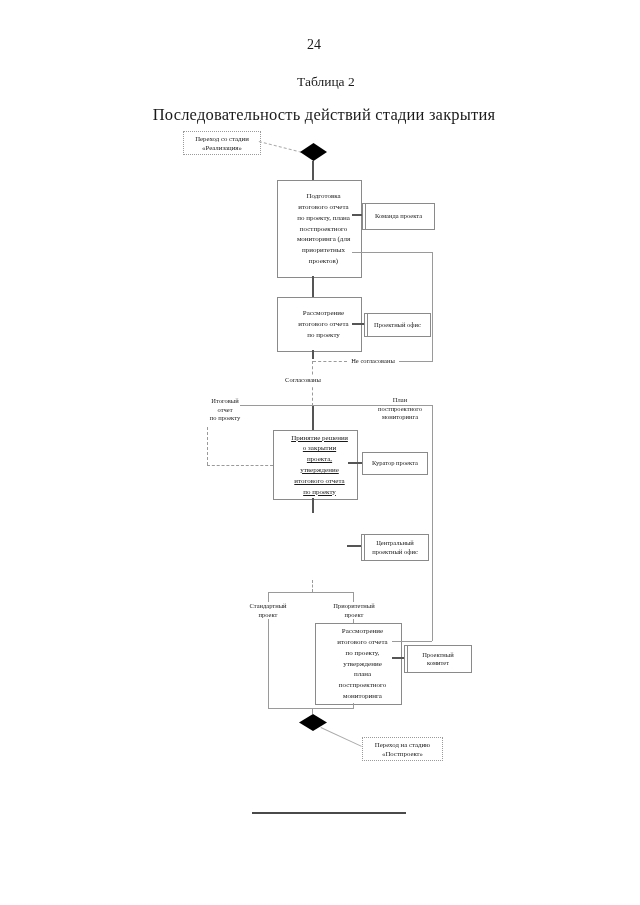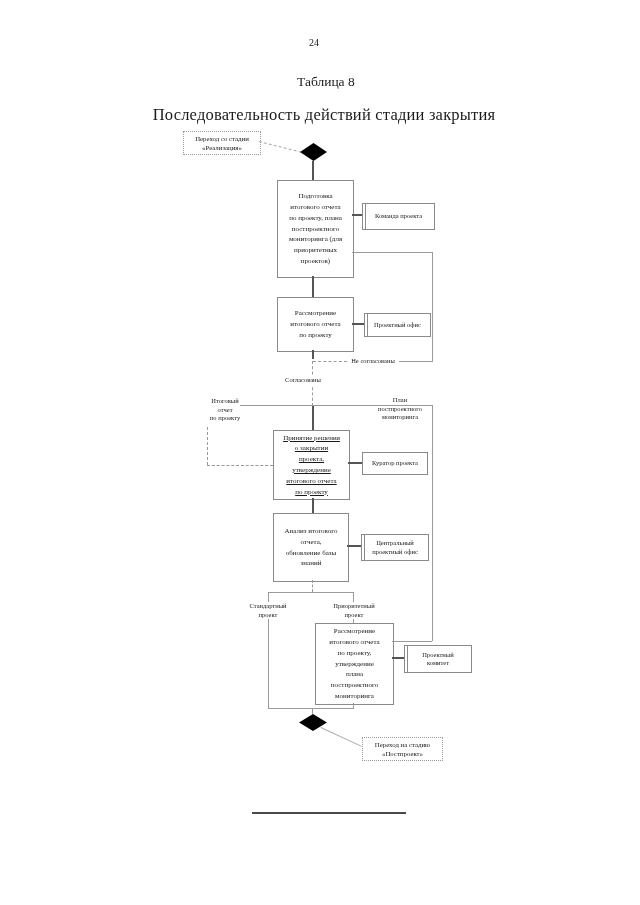--- a/index.html
+++ b/index.html
@@ -1,24 +1,24 @@
 <!DOCTYPE html>
 <html><head>
 <meta charset="utf-8">
 <style>
   html,body{margin:0;padding:0;}
   body{background:#ffffff;font-family:"Liberation Serif","DejaVu Serif",serif;color:#1a1a1a;}
   .page{position:relative;width:640px;height:905px;background:#ffffff;overflow:hidden;}
 
-  .pagenum{position:absolute;left:0;right:12px;top:37px;text-align:center;font-size:10px;}
+  .pagenum{position:absolute;left:0;right:12px;top:37px;text-align:center;font-size:14px;}
   .tablabel{position:absolute;left:297px;top:74px;font-size:13.5px;}
   .doctitle{position:absolute;left:0;right:-8px;top:105px;text-align:center;font-size:16.5px;letter-spacing:.2px;}
 
   .pbox{position:absolute;border:1px solid #8a8a8a;background:#fff;text-align:center;
-        font-size:7px;line-height:10.8px;white-space:pre-line;display:flex;align-items:center;justify-content:center;}
+        font-size:7px;line-height:10.8px;white-space:pre-line;display:flex;align-items:center;justify-content:center;padding-left:8px;}
   .term{position:absolute;border:1px dotted #9a9a9a;background:#fff;text-align:center;
         font-size:6.8px;line-height:9px;white-space:pre-line;display:flex;align-items:center;justify-content:center;}
   .actor{position:absolute;border:1px solid #8a8a8a;background:#fff;text-align:center;
         font-size:6.5px;line-height:8.5px;white-space:pre-line;display:flex;align-items:center;justify-content:center;}
   .actor.multi::before{content:"";position:absolute;left:2px;top:0;bottom:0;width:0;border-left:1px solid #8a8a8a;}
 
   .lbl{position:absolute;font-size:6.5px;line-height:8.6px;text-align:center;white-space:pre-line;z-index:5;}
   .lbl.bg{background:#fff;}
 
   .hline{position:absolute;height:1px;background:#9a9a9a;}
@@ -32,21 +32,21 @@
   .diag.dashed{border-top:1px dashed #aaa;}
   .diag.solid{border-top:1px solid #aaa;}
   .rule{position:absolute;height:2px;background:#4a4a4a;}
 </style>
 </head>
 <body>
 
 <div class="page">
 
   <div class="pagenum">24</div>
-  <div class="tablabel">Таблица 8</div>
+  <div class="tablabel">Таблица 2</div>
   <div class="doctitle">Последовательность действий стадии закрытия</div>
 
   <div class="term" style="left:183px;top:131px;width:76px;height:22px;">Переход со стадии
 «Реализация»</div>
   <div class="diag dashed" style="left:259px;top:141px;width:44px;transform:rotate(14.3deg);"></div>
   <div class="diamond" style="left:300px;top:143px;width:27px;height:18px;"></div>
 
   <div class="stem" style="left:312px;top:161px;height:19px;"></div>
   <div class="pbox" style="left:277px;top:180px;width:75px;height:96px;">Подготовка
 итогового отчета
@@ -93,24 +93,20 @@
 о закрытии
 проекта,
 утверждение
 итогового отчета
 по проекту</div>
 
   <div class="hstem" style="left:348px;top:462px;width:14px;"></div>
   <div class="actor" style="left:362px;top:452px;width:64px;height:21px;">Куратор проекта</div>
 
   <div class="stem" style="left:312px;top:498px;height:15px;"></div>
-  <div class="pbox" style="left:273px;top:513px;width:74px;height:67px;">Анализ итогового
-отчета,
-обновление базы
-знаний</div>
 
   <div class="hstem" style="left:347px;top:545px;width:14px;"></div>
   <div class="actor multi" style="left:361px;top:534px;width:66px;height:25px;">Центральный
 проектный офис</div>
 
   <div class="vdash" style="left:312px;top:580px;height:12px;"></div>
   <div class="hline" style="left:268px;top:592px;width:86px;"></div>
   <div class="vline" style="left:268px;top:592px;height:10px;"></div>
   <div class="lbl" style="left:243px;top:602px;width:50px;">Стандартный
 проект</div>

